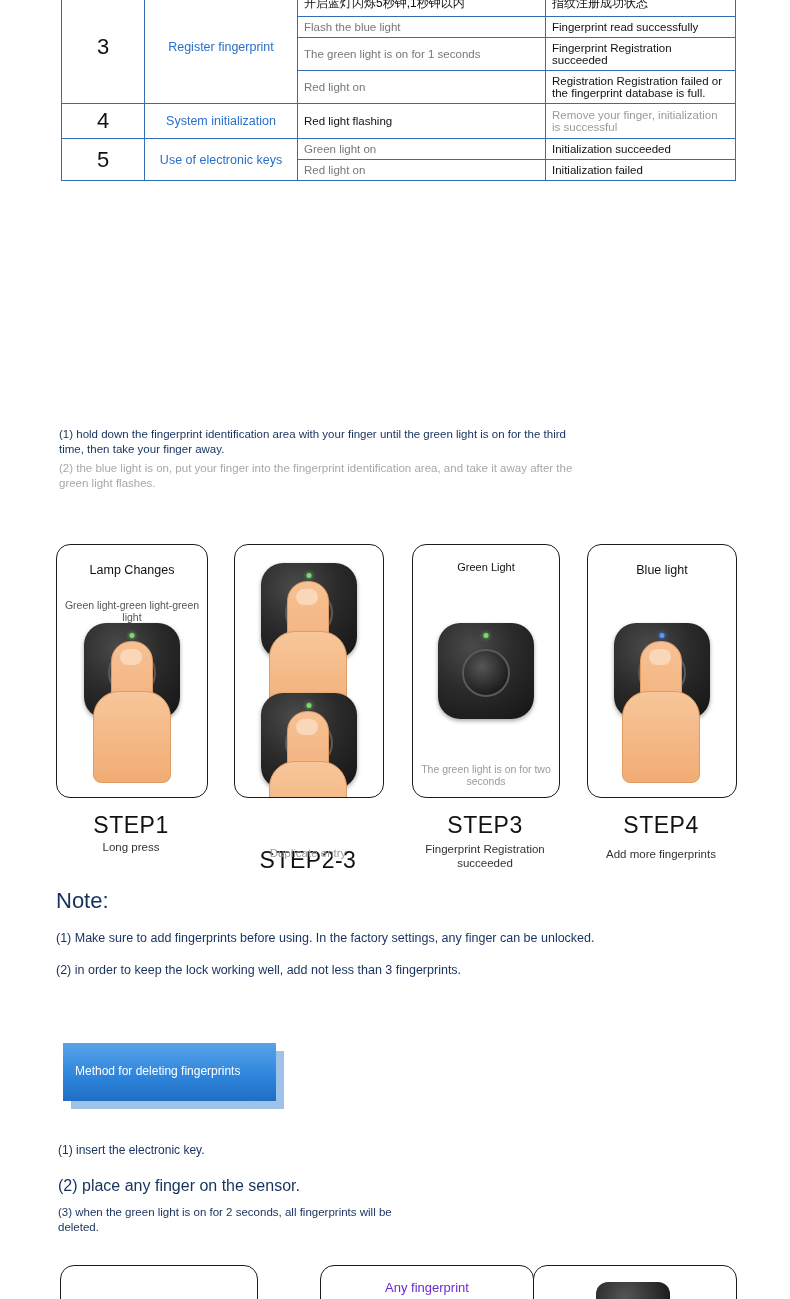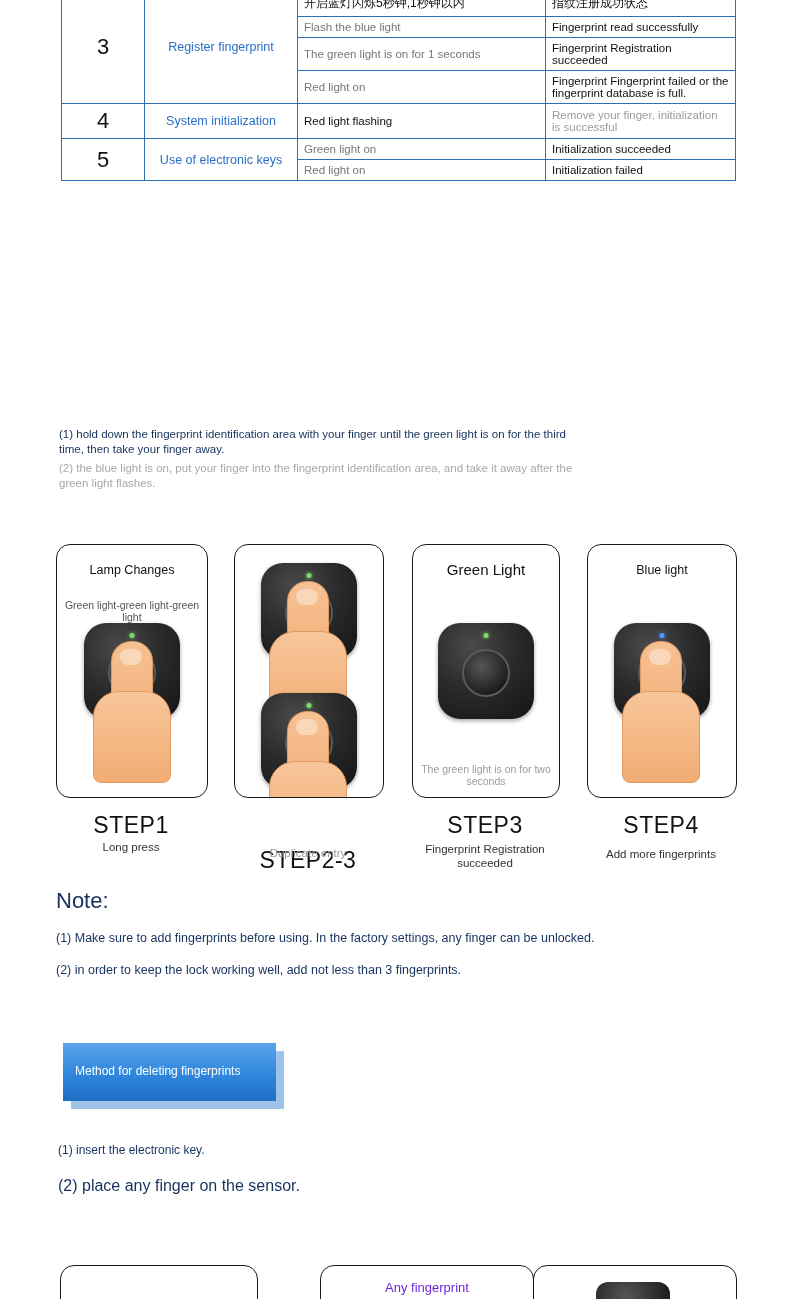--- a/index.html
+++ b/index.html
@@ -105,21 +105,21 @@
     <tr>
       <td class="lamp">Flash the blue light</td>
       <td class="res">Fingerprint read successfully</td>
     </tr>
     <tr>
       <td class="lamp">The green light is on for 1 seconds</td>
       <td class="res">Fingerprint Registration succeeded</td>
     </tr>
     <tr>
       <td class="lamp">Red light on</td>
-      <td class="res">Fingerprint Fingerprint failed or the fingerprint database is full.</td>
+      <td class="res">Registration Registration failed or the fingerprint database is full.</td>
     </tr>
 
     <tr>
       <td class="num">4</td>
       <td class="func">System initialization</td>
       <td class="lamp res">Red light flashing</td>
       <td class="res grey">Remove your finger, initialization is successful</td>
     </tr>
 
     <tr>
@@ -168,21 +168,21 @@
       <div class="ring"></div>
     </div>
     <div class="finger" style="left:34px;top:166px;">
       <div class="tip"></div>
       <div class="nail"></div>
       <div class="hand"></div>
     </div>
   </div>
 
   <div class="card" style="left:412px;top:544px;width:146px;height:252px;">
-    <div class="caption" style="top:16px;font-size:15px;line-height:1.25;">Green Light</div>
+    <div class="caption" style="top:16px;font-size:11px;line-height:1.25;">Green Light</div>
     <div class="dev" style="left:25px;top:78px;">
       <div class="led"></div>
       <div class="ring inner-dark"></div>
     </div>
     <div class="caption greytxt" style="top:218px;">The green light is on for two seconds</div>
   </div>
 
   <div class="card" style="left:587px;top:544px;width:148px;height:252px;">
     <div class="caption" style="top:18px;">Blue light</div>
     <div class="dev" style="left:26px;top:78px;">
@@ -212,20 +212,21 @@
   <div class="note-line" style="left:56px;top:931px;width:600px;">(1) Make sure to add fingerprints before using. In the factory settings, any finger can be unlocked.</div>
   <div class="note-line" style="left:56px;top:963px;width:600px;">(2) in order to keep the lock working well, add not less than 3 fingerprints.</div>
 
   <div class="banner" style="left:63px;top:1043px;width:225px;height:70px;">
     <div class="shadow" style="height:58px;"></div>
     <div class="front small" style="height:58px;">Method for deleting fingerprints</div>
   </div>
 
   <div class="p" style="left:58px;top:1143px;width:420px;font-size:12px;color:#16315e;">(1) insert the electronic key.</div>
   <div class="p" style="left:58px;top:1175px;width:450px;font-size:16px;color:#16315e;">(2) place any finger on the sensor.</div>
+  <div class="p" style="left:58px;top:1205px;width:340px;font-size:11.5px;color:#16315e;">(3) when the green light is on for 2 seconds, all fingerprints will be deleted.</div>
 
   <div class="bottomcard" style="left:60px;top:1265px;width:196px;height:80px;">
     <div class="bc-txt" style="top:14px;"></div>
   </div>
   <div class="bottomcard" style="left:320px;top:1265px;width:212px;height:80px;">
     <div class="bc-txt" style="top:14px;">Any fingerprint</div>
 
   </div>
   <div class="bottomcard" style="left:533px;top:1265px;width:202px;height:80px;">
     <div style="position:absolute;left:62px;top:16px;width:74px;height:60px;border-radius:12px 12px 4px 4px;background:radial-gradient(circle at 40% 25%,#555,#1d1d1d 70%);"></div>

